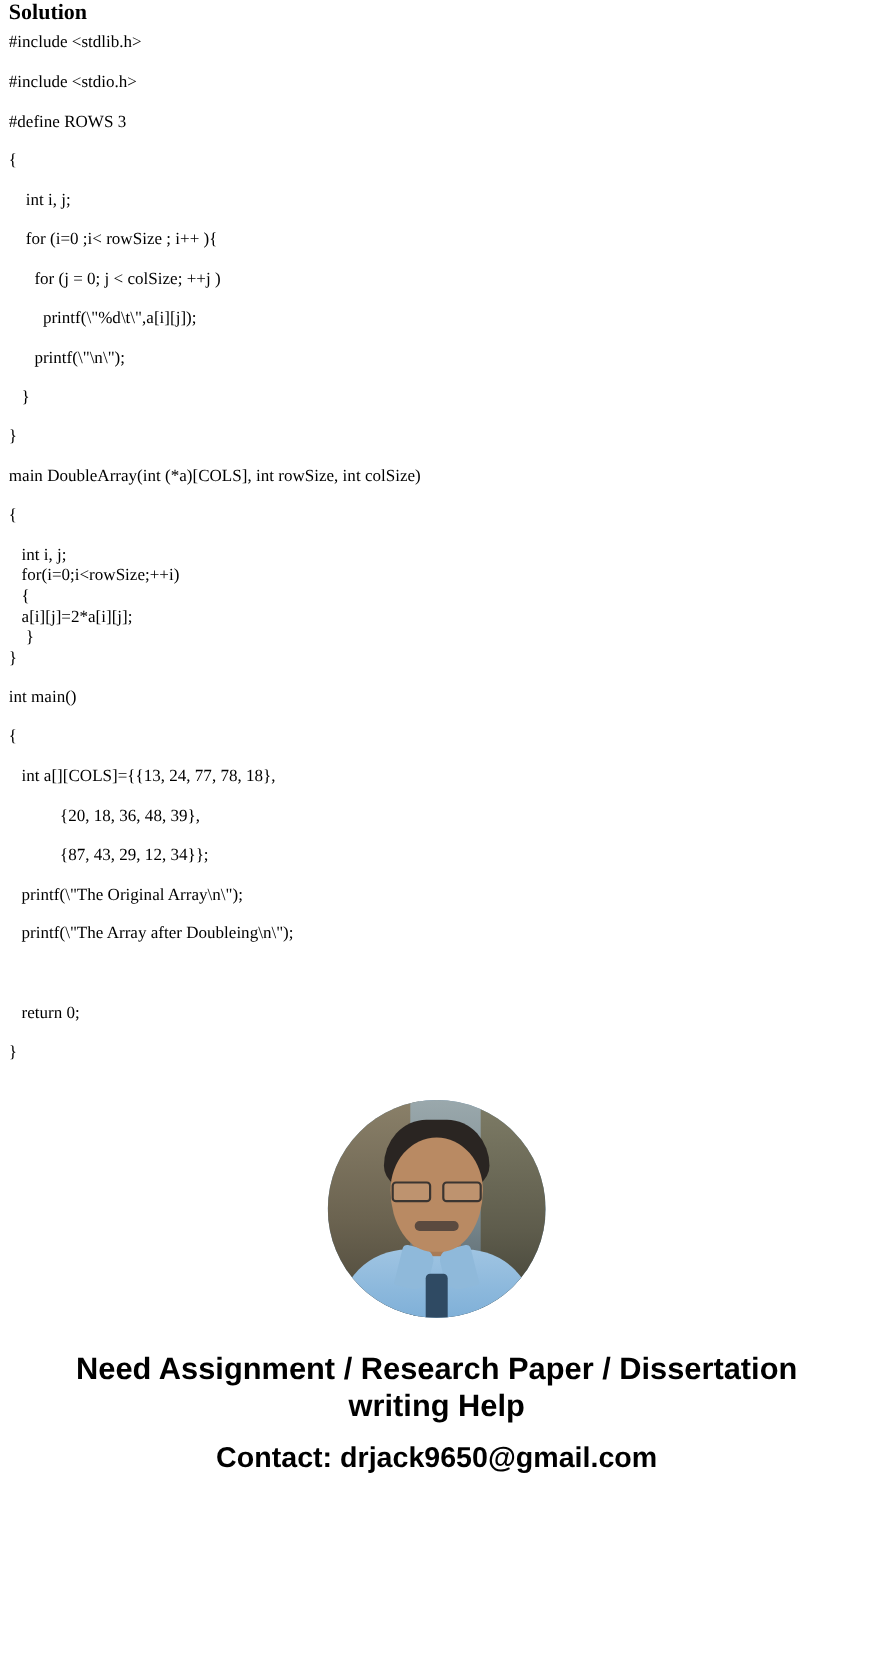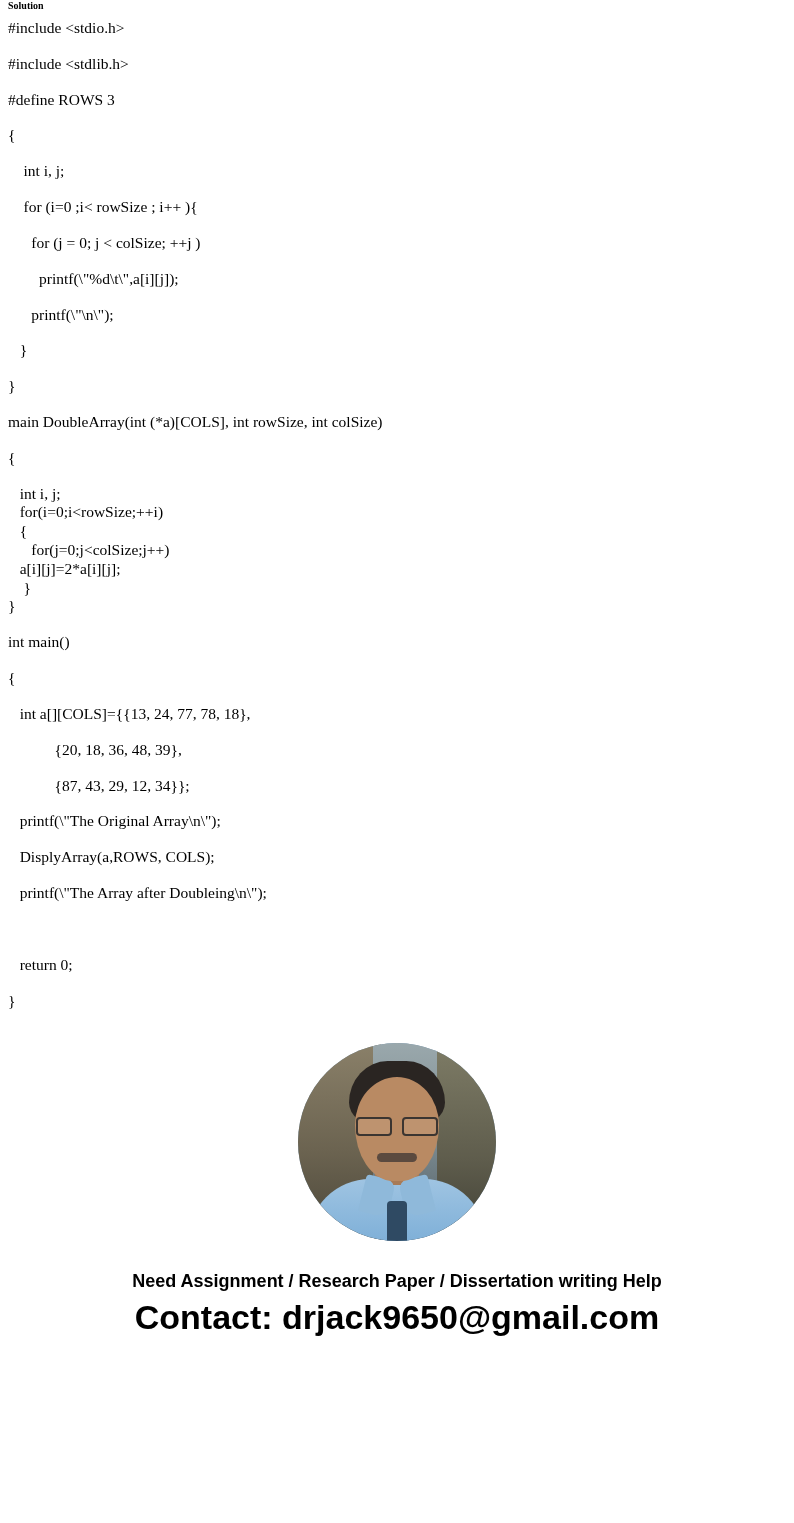--- a/index.html
+++ b/index.html
@@ -13,21 +13,21 @@
     color: #000000;
   }
   .page {
     width: 794px;
     box-sizing: border-box;
     padding: 0 8px;
   }
   .solution-heading {
     font-family: "Liberation Serif", serif;
     font-weight: bold;
-    font-size: 10px;
+    font-size: 20px;
     margin: 0 0 8px 0;
     line-height: 1.1;
   }
   .code-line {
     font-family: "Liberation Serif", serif;
     font-size: 15.5px;
     line-height: 1.15;
     margin: 0 0 18px 0;
     white-space: pre-wrap;
   }
@@ -172,71 +172,69 @@
     background: #a87b57;
   }
   .promo {
     margin-top: 30px;
     text-align: center;
     font-family: "Liberation Sans", sans-serif;
     font-weight: bold;
     color: #000000;
   }
   .promo-line1 {
-    font-size: 18px;
+    font-size: 28px;
     line-height: 1.18;
-    margin: 4px;
+    margin: 16px;
   }
   .promo-line2 {
-    font-size: 34px;
+    font-size: 26px;
     line-height: 1.18;
     margin: 0;
   }
 </style>
 </head>
 <body>
 
 <div class="page">
 
   <h3 class="solution-heading">Solution</h3>
 
   <div class="code-block">
+    <p class="code-line">#include &lt;stdlib.h&gt;</p>
     <p class="code-line">#include &lt;stdio.h&gt;</p>
-    <p class="code-line">#include &lt;stdlib.h&gt;</p>
     <p class="code-line">#define ROWS 3</p>
     <p class="code-line">{</p>
     <p class="code-line">    int i, j;</p>
     <p class="code-line">    for (i=0 ;i&lt; rowSize ; i++ ){</p>
     <p class="code-line">      for (j = 0; j &lt; colSize; ++j )</p>
     <p class="code-line">        printf(\"%d\t\",a[i][j]);</p>
     <p class="code-line">      printf(\"\n\");</p>
     <p class="code-line">   }</p>
     <p class="code-line">}</p>
     <p class="code-line">main DoubleArray(int (*a)[COLS], int rowSize, int colSize)</p>
     <p class="code-line">{</p>
   </div>
 
   <div class="code-block-tight">
     <p class="code-line tight">   int i, j;</p>
     <p class="code-line tight">   for(i=0;i&lt;rowSize;++i)</p>
     <p class="code-line tight">   {</p>
-    <p class="code-line tight">      for(j=0;j&lt;colSize;j++)</p>
     <p class="code-line tight">   a[i][j]=2*a[i][j];</p>
     <p class="code-line tight">    }</p>
   </div>
 
   <div class="code-block">
     <p class="code-line">}</p>
     <p class="code-line">int main()</p>
     <p class="code-line">{</p>
     <p class="code-line">   int a[][COLS]={{13, 24, 77, 78, 18},</p>
     <p class="code-line">            {20, 18, 36, 48, 39},</p>
     <p class="code-line">            {87, 43, 29, 12, 34}};</p>
     <p class="code-line">   printf(\"The Original Array\n\");</p>
-    <p class="code-line">   DisplyArray(a,ROWS, COLS);</p>
     <p class="code-line">   printf(\"The Array after Doubleing\n\");</p>
     <p class="code-line blank-line"></p>
     <p class="code-line">   return 0;</p>
     <p class="code-line">}</p>
   </div>
 
   <div class="photo-wrap">
     <div class="avatar">
       <div class="bg-left"></div>
       <div class="bg-center"></div>

